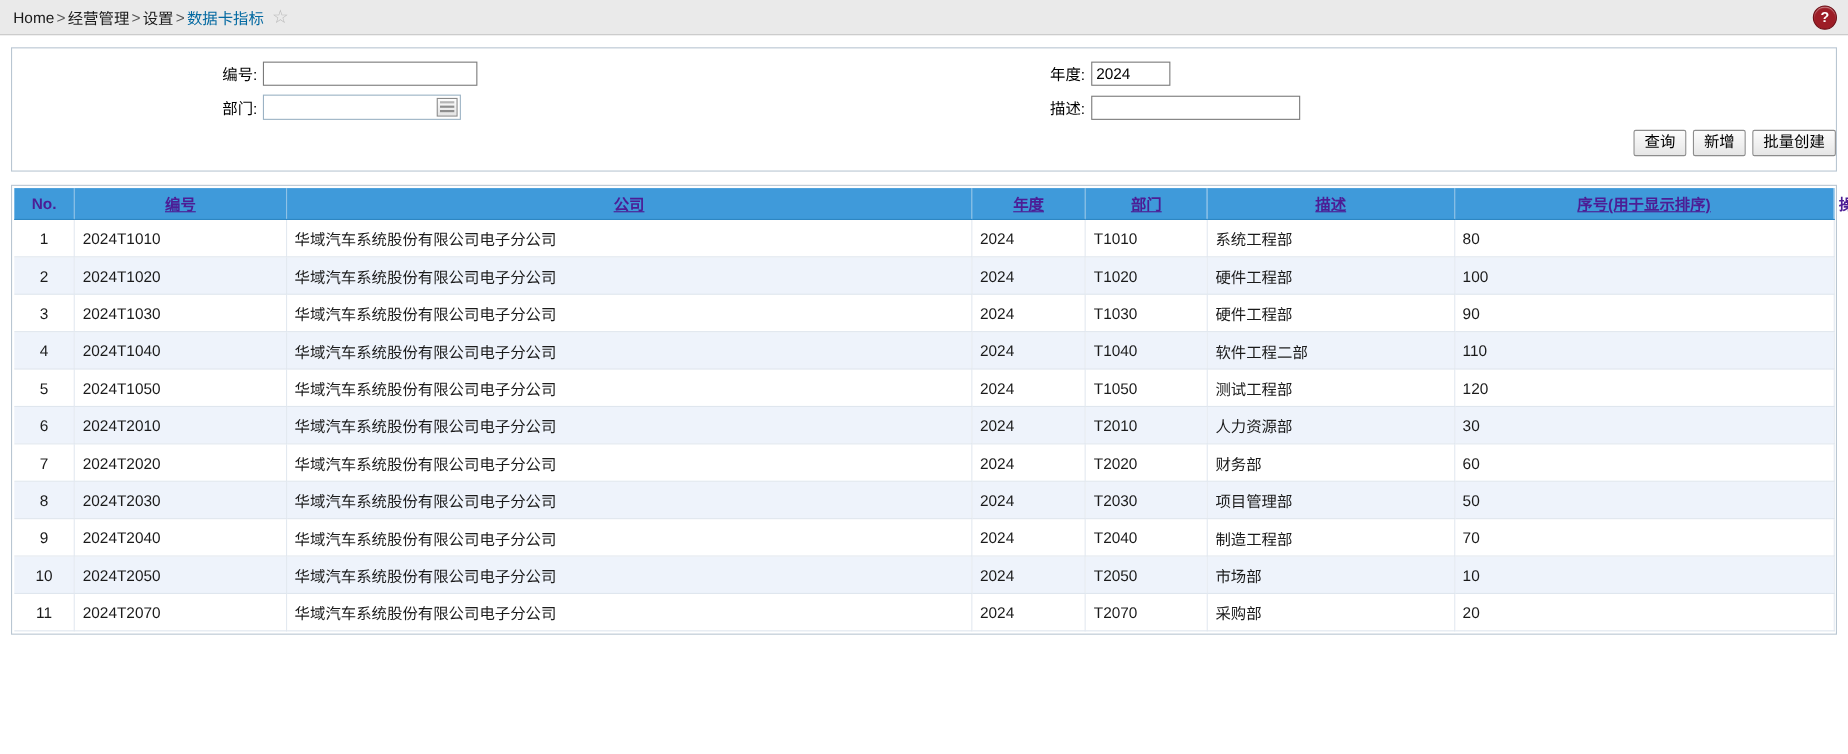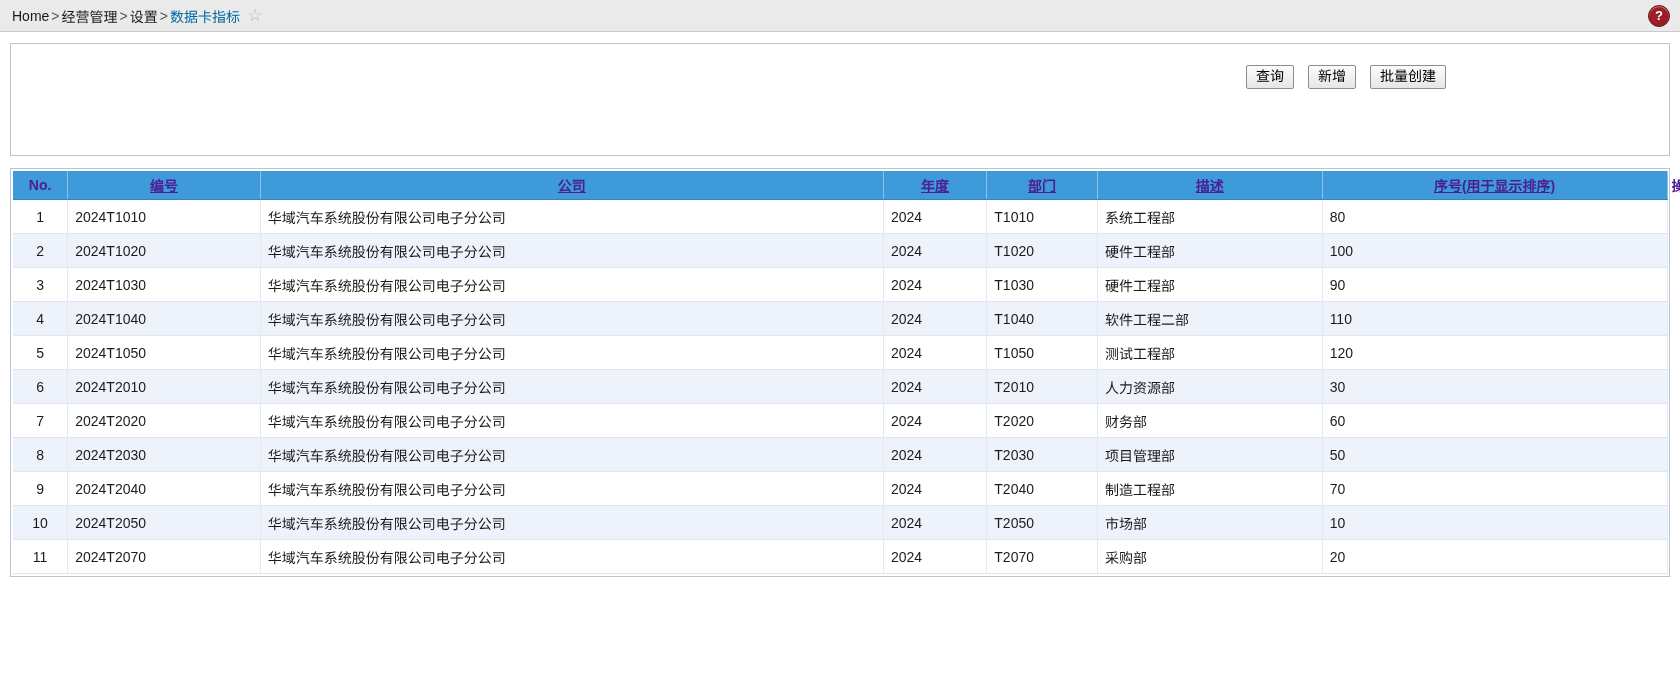--- a/index.html
+++ b/index.html
@@ -133,22 +133,22 @@
   .picker-btn i {
     display: block;
     height: 2px;
     background: #8e8e8e;
     margin-bottom: 2px;
   }
   .picker-btn i:first-child { background: #b5b5b5; }
 
   .btn-row {
     display: flex;
-    justify-content: center;
-    gap: 14px;
+    justify-content: flex-end;
+    gap: 6px;
     margin-top: 9px;
     padding-left: 1012px;
   }
   .btn {
     font-family: "Liberation Sans", sans-serif;
     font-size: 14px;
     color: #000;
     background: linear-gradient(#fcfcfc, #e6e6e6);
     border: 1px solid #8d8d8d;
     border-radius: 2px;
@@ -229,20 +229,51 @@
         <a class="crumb-link" href="#">设置</a>
         <span class="crumb-sep">&gt;</span>
         <a class="crumb-link active" href="#">数据卡指标</a>
       </div>
     <span class="star-icon">☆</span>
     <div class="crumb-spacer"></div>
     <div class="help-icon">?</div>
   </div>
 
   <div class="search-panel">
+    <div class="form-grid">
+
+      <div class="lbl">编号:</div>
+      <div>
+        <input class="txt wide-a" type="text" value="" style="">
+      </div>
+      <div></div>
+      <div class="lbl">年度:</div>
+      <div>
+        <input class="txt year" type="text" value="2024" style="">
+      </div>
+      <div></div>
+
+      <div class="lbl">部门:</div>
+      <div>
+        <div class="picker-wrap">
+          <input type="text" value="" style="">
+          <div class="picker-btn">
+            <i></i>
+              <i></i>
+              <i></i>
+          </div>
+        </div>
+      </div>
+      <div></div>
+      <div class="lbl">描述:</div>
+      <div>
+        <input class="txt desc" type="text" value="" style="">
+      </div>
+      <div></div>
+    </div>
 
     <div class="btn-row" id="btn-row">
         <button class="btn">查询</button>
         <button class="btn">新增</button>
         <button class="btn">批量创建</button>
       </div>
   </div>
 
   <div class="grid-wrap">
     <table class="grid">

